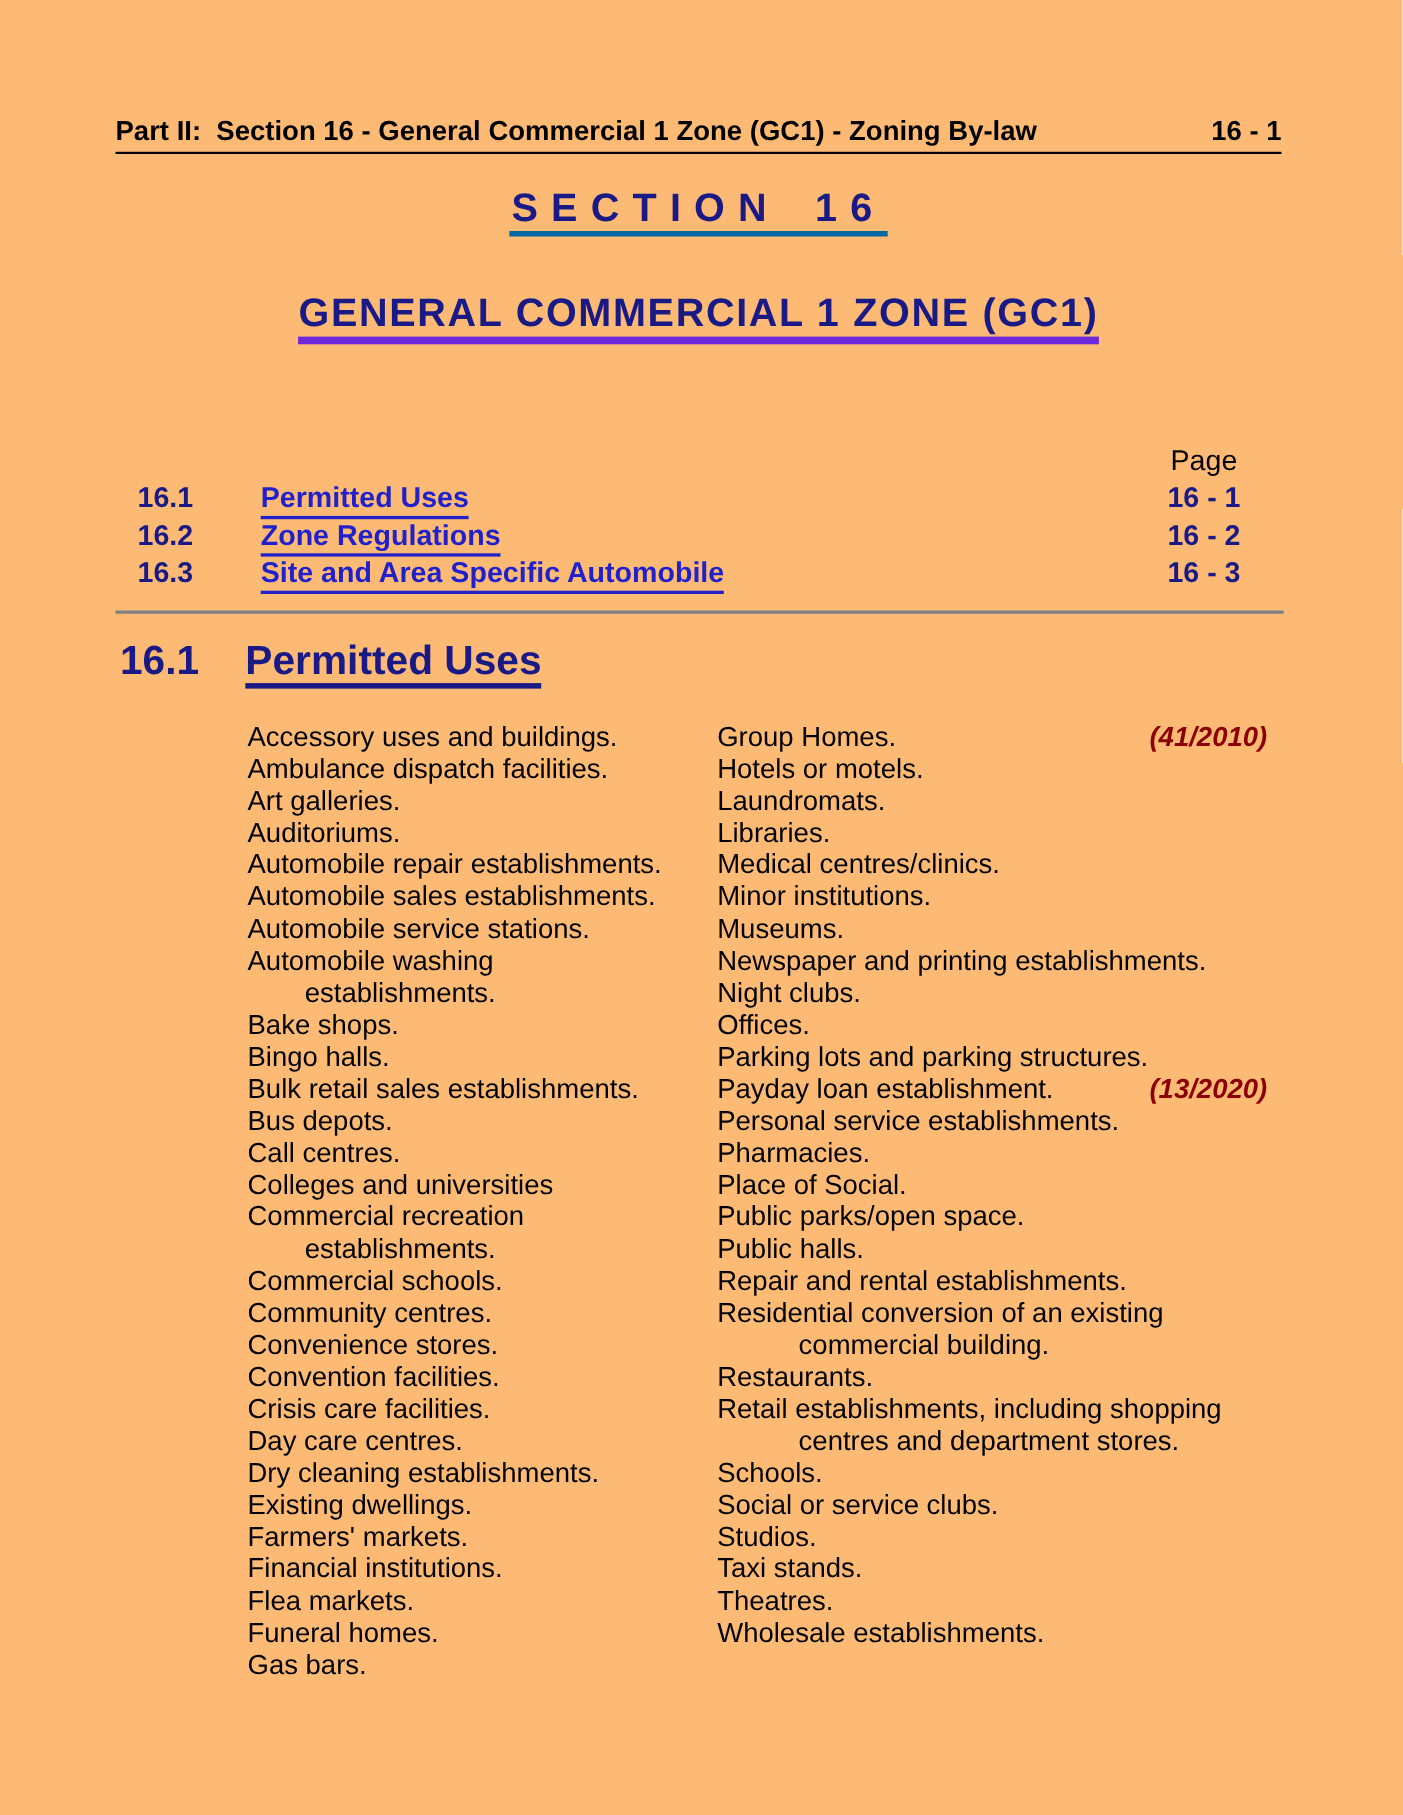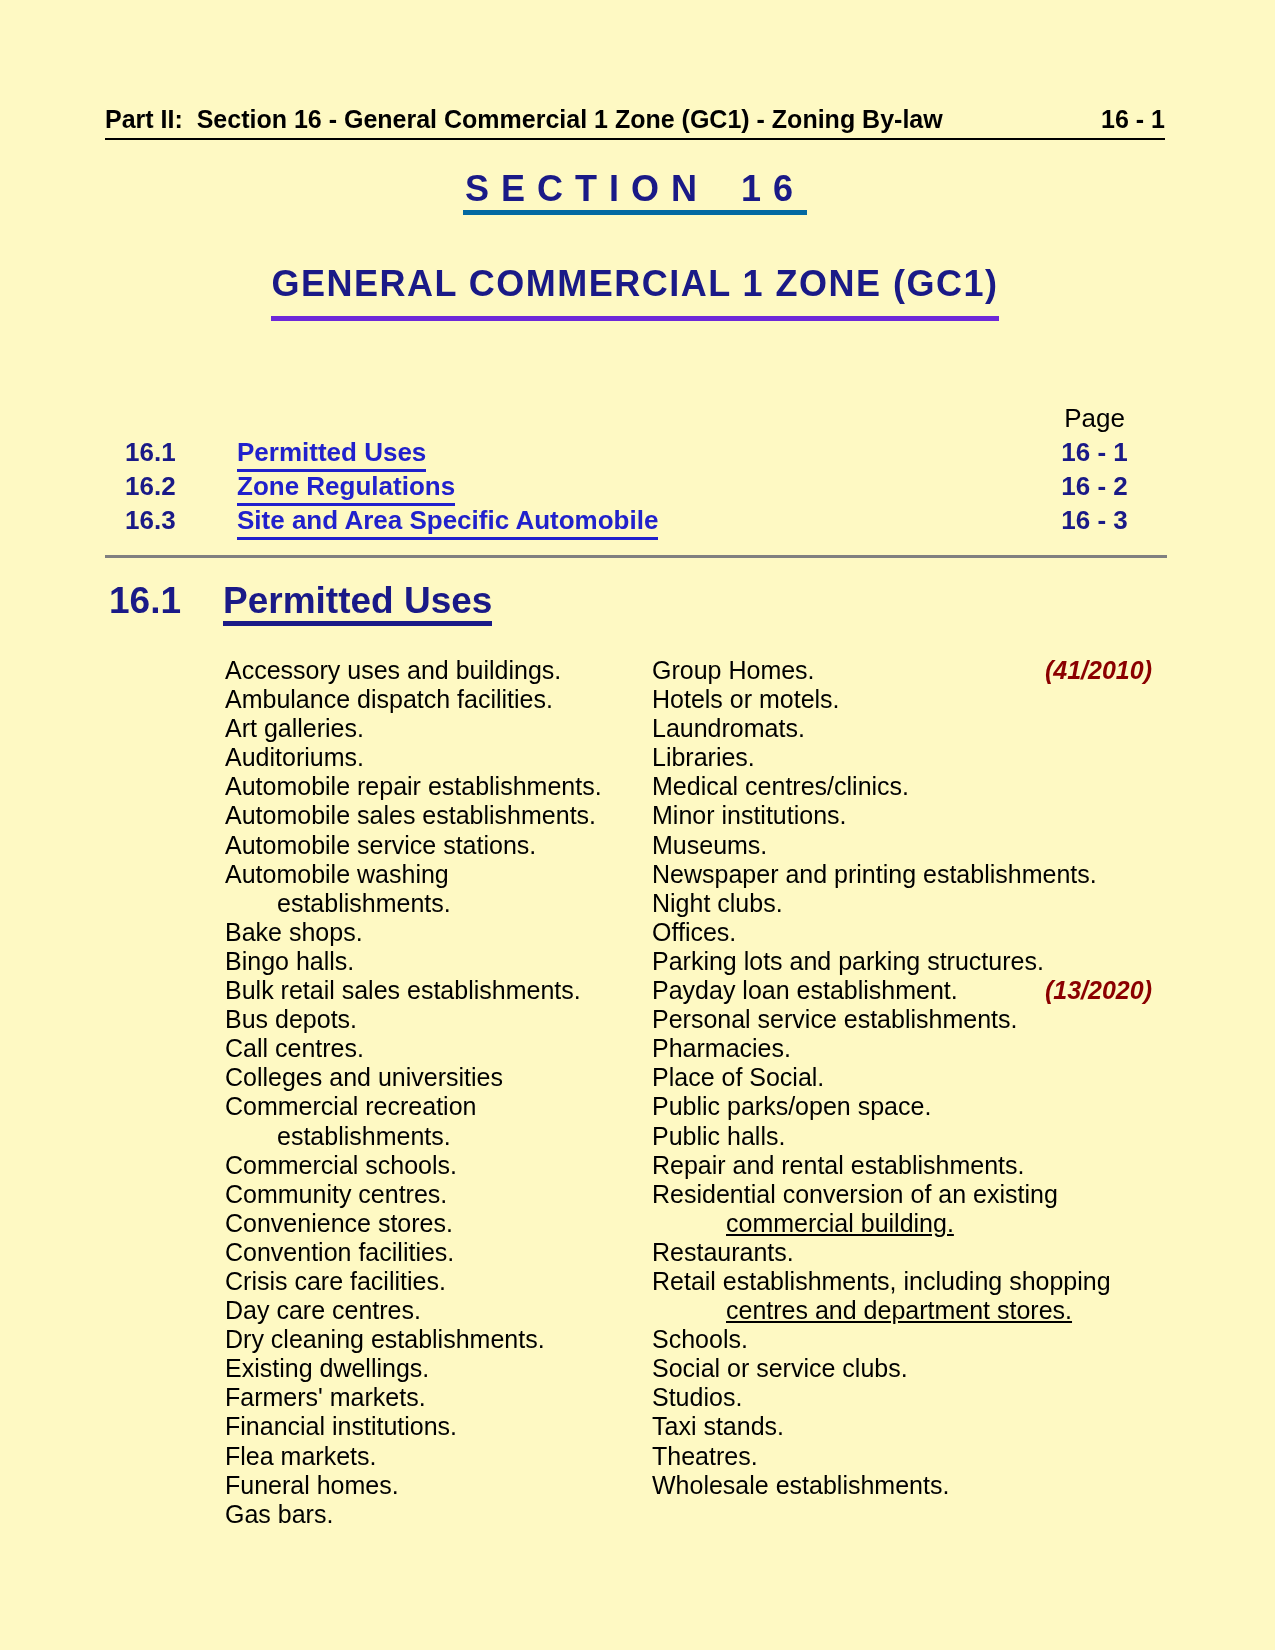--- a/index.html
+++ b/index.html
@@ -1,17 +1,17 @@
 <!DOCTYPE html>
 <html><head>
 <meta charset="utf-8">
 <style>
   html,body{margin:0;padding:0;background:#ffffff;}
   .page{
-    position:relative;width:1275px;height:1650px;background:#fef9c3;
+    position:relative;width:1275px;height:1650px;background:#fdba74;
     font-family:"Liberation Sans","DejaVu Sans",sans-serif;color:#000;overflow:hidden;
   }
   
   .header{
     position:absolute;left:105px;top:106px;width:1060px;
     display:flex;justify-content:space-between;align-items:flex-end;
     border-bottom:2px solid #000;padding-bottom:5px;
     font-weight:bold;font-size:25px;line-height:27px;
   }
   .header-title{white-space:pre;}
@@ -19,21 +19,21 @@
   .center-wrap{position:absolute;left:105px;width:1060px;text-align:center;}
   .sec-title-wrap{top:170px;}
   .sec-title{
     display:inline-block;color:#1a1a87;font-weight:bold;font-size:36px;line-height:38px;
     letter-spacing:12px;word-spacing:10px;white-space:pre;
     border-bottom:5px solid #0369a1;padding:0 2px 2px 2px;
   }
   .zone-title-wrap{top:264px;}
   .zone-title{
     display:inline-block;color:#1a1a87;font-weight:bold;font-size:36px;line-height:40px;
-    letter-spacing:1.5px;border-bottom:5px solid #6d28d9;padding-bottom:12px;
+    letter-spacing:1.5px;border-bottom:7px solid #6d28d9;padding-bottom:2px;
   }
   
   .toc{position:absolute;left:105px;top:401px;width:1062px;font-size:26px;font-weight:bold;margin-left:12px;}
   .toc-row{position:relative;height:34px;line-height:34px;}
   .toc-num{position:absolute;left:8px;color:#1a1a87;}
   .toc-link{
     position:absolute;left:120px;color:#2121cc;text-decoration:none;cursor:pointer;
     border-bottom:3px solid #2121cc;
   }
   .toc-pagecell{position:absolute;left:935px;width:85px;text-align:center;color:#1a1a87;}
@@ -47,21 +47,21 @@
   }
   .h-num{position:absolute;left:4px;}
   .h-title{position:absolute;left:118px;border-bottom:5px solid #1a1a87;padding-bottom:1px;}
   
   .list{position:absolute;left:105px;top:656px;width:1062px;font-size:25px;}
   .col{position:absolute;top:0;}
   .col-left{left:120px;width:420px;}
   .col-right{left:547px;width:500px;}
   .line{position:relative;height:29.1px;line-height:29.1px;white-space:nowrap;}
   .col-left .line.indent{padding-left:52px;}
-  .col-right .line.indent{padding-left:74px;text-decoration:underline;}
+  .col-right .line.indent{padding-left:74px;}
   .note{
     position:absolute;right:0;top:0;color:#8b0000;font-weight:bold;font-style:italic;
   }
 </style>
 </head>
 <body>
 
 <div class="page">
 
   <div class="header">

